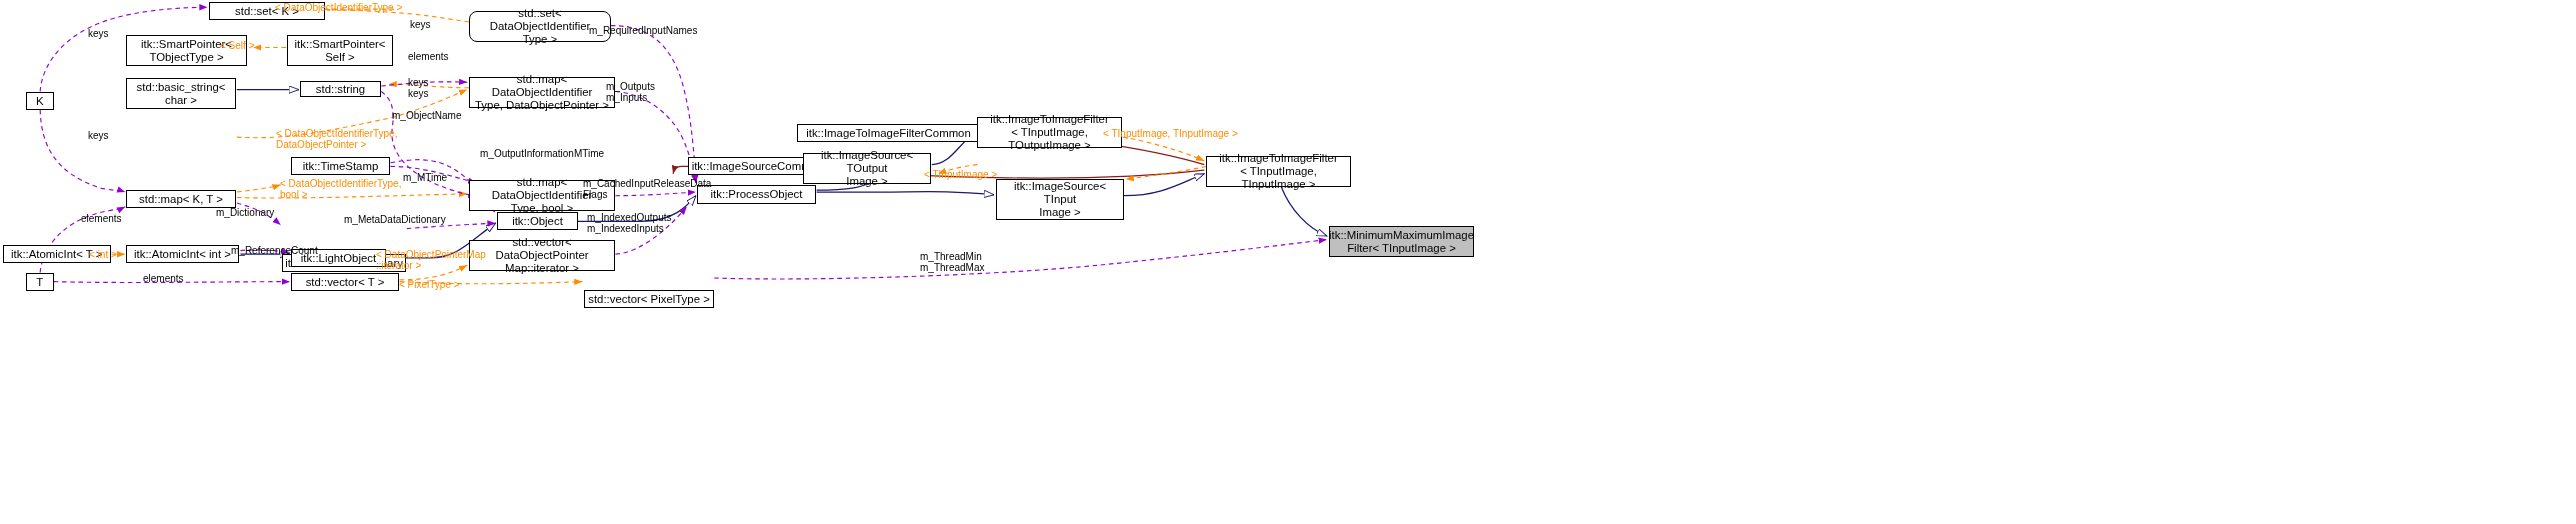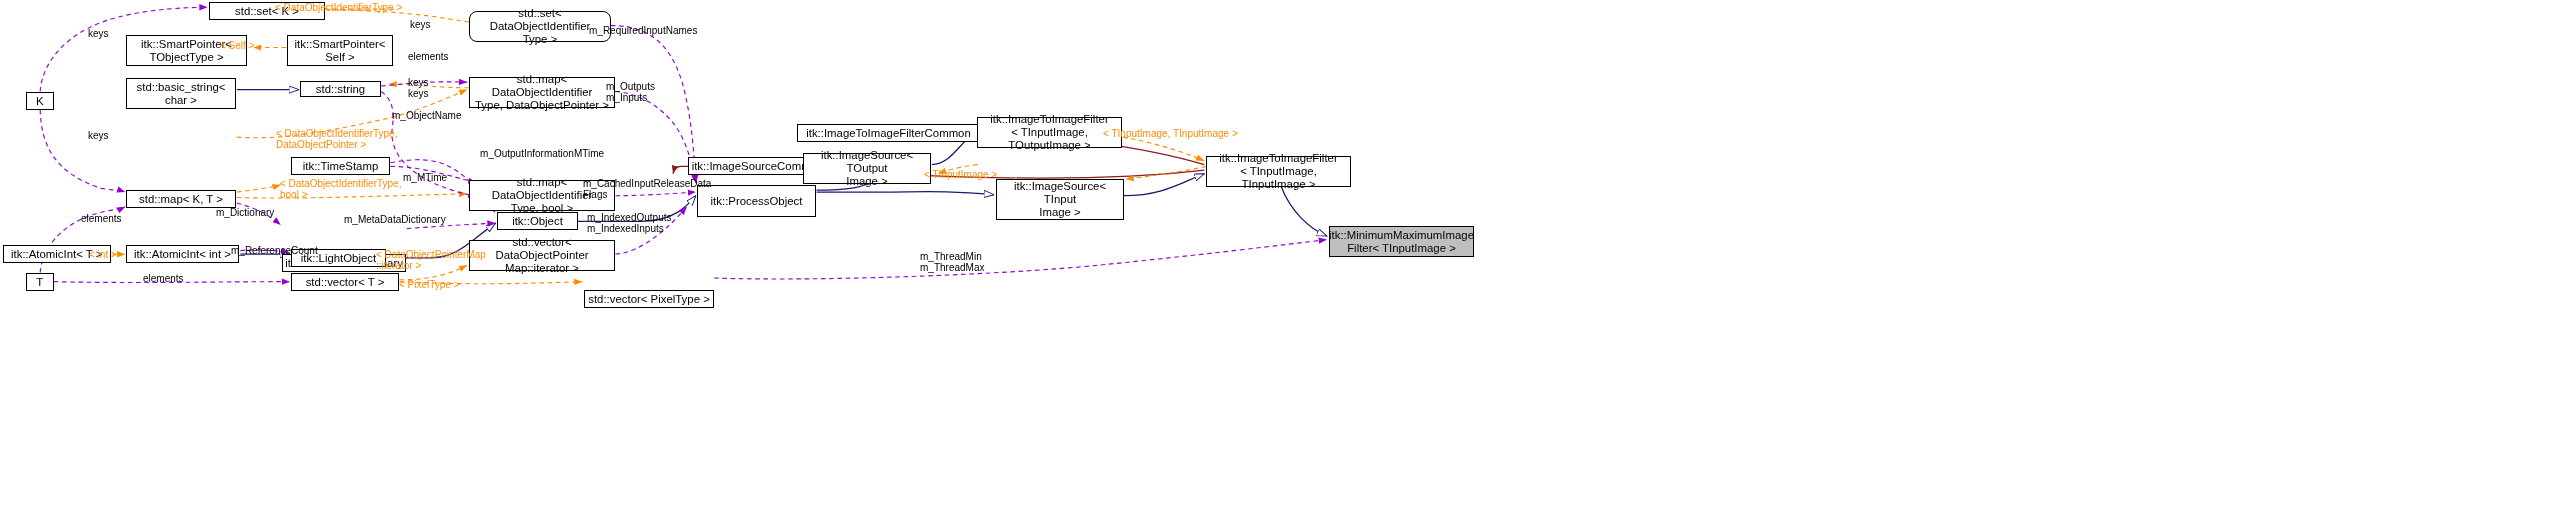--- a/index.html
+++ b/index.html
@@ -109,21 +109,21 @@
 &lt; TInputImage, TOutputImage &gt;</div>
     <div class="node" style="left: 291px; top: 157px; width: 99px; height: 18.3px;">itk::TimeStamp</div>
     <div class="node" style="left: 688px; top: 157px; width: 139px; height: 18.3px;">itk::ImageSourceCommon</div>
     <div class="node" style="left: 803px; top: 153px; width: 128px; height: 31px;">itk::ImageSource&lt; TOutput
 Image &gt;</div>
     <div class="node" style="left: 1206px; top: 156px; width: 145px; height: 31px;">itk::ImageToImageFilter
 &lt; TInputImage, TInputImage &gt;</div>
     <div class="node" style="left: 126px; top: 190px; width: 110px; height: 18.3px;">std::map&lt; K, T &gt;</div>
     <div class="node" style="left: 469px; top: 180px; width: 146px; height: 31px;">std::map&lt; DataObjectIdentifier
 Type, bool &gt;</div>
-    <div class="node" style="left: 697px; top: 185px; width: 119px; height: 32px;">itk::ProcessObject</div>
+    <div class="node" style="left: 697px; top: 185px; width: 119px; height: 19px;">itk::ProcessObject</div>
     <div class="node" style="left: 996px; top: 179px; width: 128px; height: 41px;">itk::ImageSource&lt; TInput
 Image &gt;</div>
     <div class="node" style="left: 282px; top: 222px; width: 124px; height: 18.3px; margin-top: 32px;">itk::MetaDataDictionary</div>
     <div class="node" style="left: 497px; top: 212px; width: 81px; height: 18.3px;">itk::Object</div>
     <div class="node hl" style="left: 1329px; top: 226px; width: 145px; height: 31px;">itk::MinimumMaximumImage
 Filter&lt; TInputImage &gt;</div>
     <div class="node" style="left: 2.7px; top: 245px; width: 108px; height: 18.3px;">itk::AtomicInt&lt; T &gt;</div>
     <div class="node" style="left: 126px; top: 245px; width: 113px; height: 18.3px;">itk::AtomicInt&lt; int &gt;</div>
     <div class="node" style="left: 291px; top: 249px; width: 95px; height: 18.3px;">itk::LightObject</div>
     <div class="node" style="left: 469px; top: 240px; width: 146px; height: 31px;">std::vector&lt; DataObjectPointer

